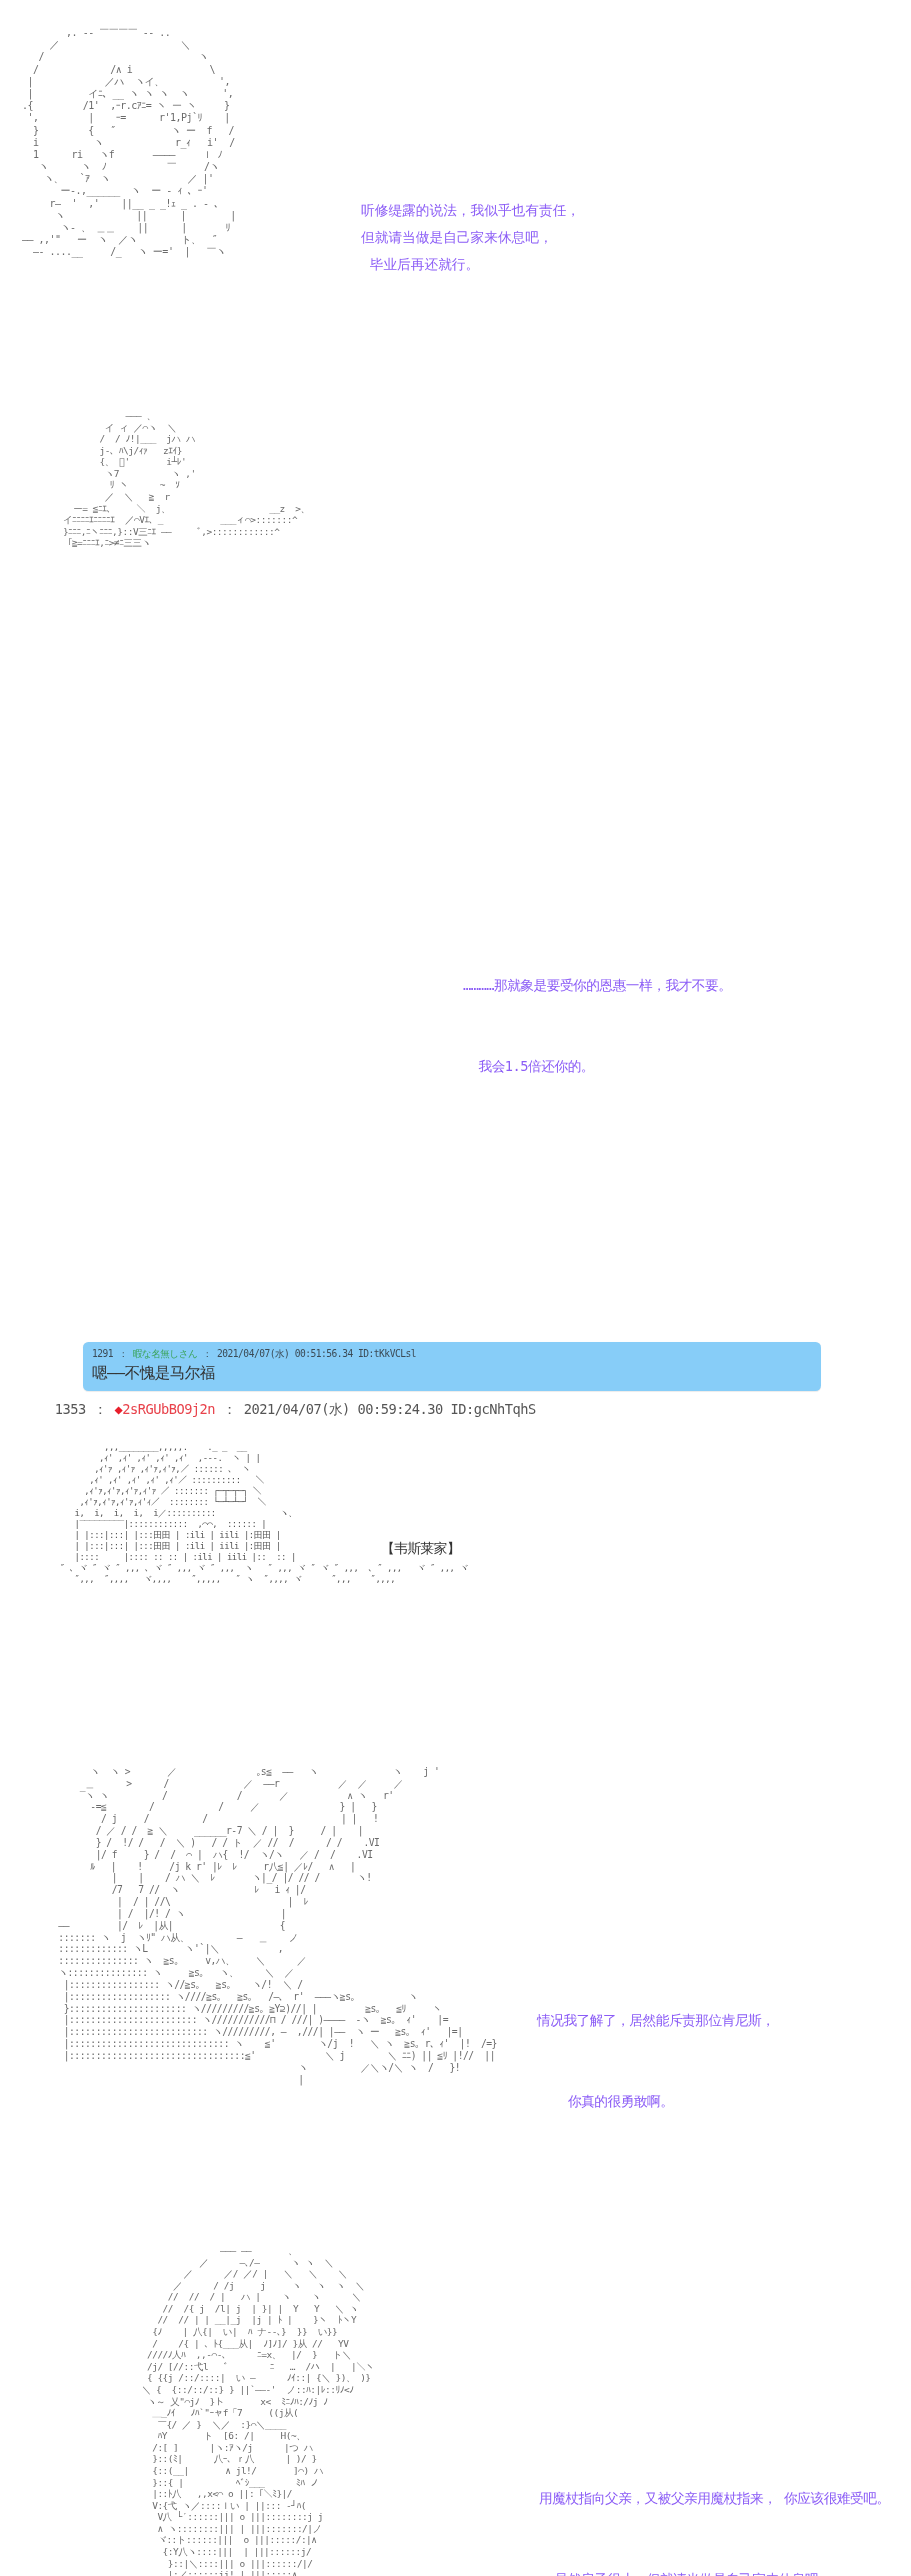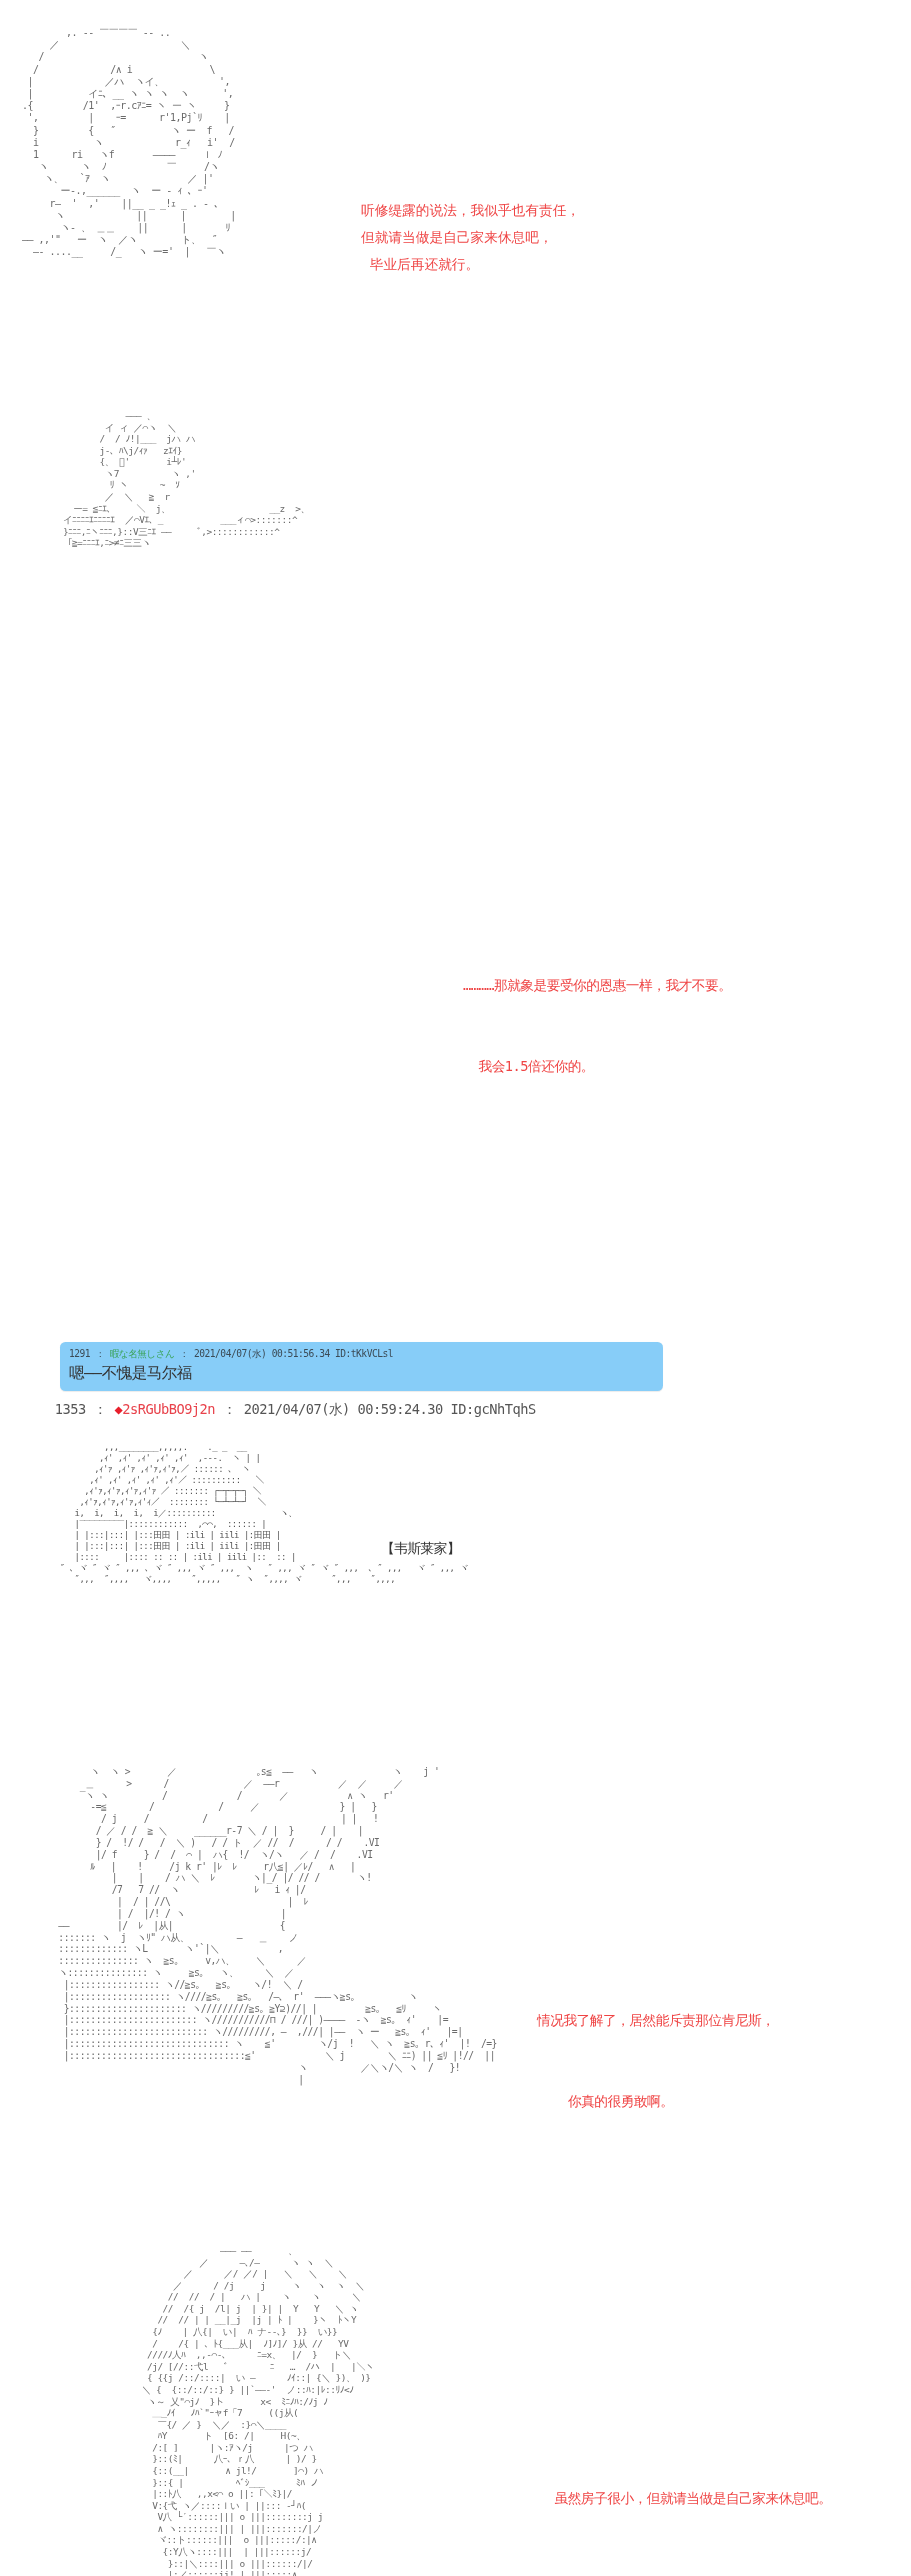--- a/index.html
+++ b/index.html
@@ -8,27 +8,26 @@
     font-family: "DejaVu Sans", "Liberation Sans", sans-serif; color: #333;
   }
   .aa {
     position: absolute;
     font-family: "DejaVu Sans Mono", "Liberation Mono", monospace;
     color: #6a6a6a;
     white-space: pre;
     line-height: 1.22;
     letter-spacing: -0.5px;
   }
-  .dialog { position: absolute; font-size: 13.7px; color: #ef4444; line-height: 27px; }
+  .dialog { position: absolute; font-size: 13.7px; color: #8b5cf6; line-height: 27px; }
   .dialog div { white-space: pre; }
   .reply-box {
-    position: absolute; left: 18px; width: 587px;
+    position: absolute; left: 41px; width: 738px;
     background: #87cdf8; border-radius: 5.5px;
     box-shadow: 0 0.9px 0.9px rgba(0,0,0,0.08);
-    padding-left: 16px;
   }
   .reply-head { position: absolute; left: 9px; top: 5.5px; font-size: 9.6px; color: #3b4a55; white-space: nowrap; }
   .reply-head .name { color: #3aa35a; }
   .reply-body { position: absolute; left: 9px; top: 22px; font-size: 15.5px; color: #333; white-space: nowrap; }
   .post-head { position: absolute; left: 12.8px; top: 991px; font-size: 13.7px; color: #555; white-space: nowrap; }
   .post-head .trip { color: #e8424b; }
   .post-head .diamond { color: #e81f2c; }
   .label { position: absolute; font-size: 13.7px; color: #333; white-space: nowrap; }
 </style>
 </head>
@@ -189,20 +188,21 @@
    f⌒ヽ )ﾌ⌒):::::::::::::―――――::::::::::::::::::::::::::::::::::::::::::::::::::::人
    --&lt; )  ヽ⌒::::::::::::::::::::::::::::::::::::::::::::::::::::::::::::::::::::::::::::]|
      { ／⌒Y└:::::::::::::::::::::::::::::::::::::::::::::::::::::::::::::::::::::::r/ぅ
    ヽ― ⌒)  乂_ (:::::::::::::::::::::::::::::::::::::::::::::::::::::::::::::::::::)(
    {     乂r、 ) ):::::::::::::::::::::::::::::::::::::::::::::::::::::::::::::::( )
    ＼__r~"  )⌒Y⌒:::::::::::::::::::::::::::::::::::::::::::::::::::::::::::::::[／⌒
    :::::⌒ヽ/ 弋   乂/ﾐ:::::::::::::::::::::::::::::::::::::::::::::::::::::::::::::ｒ⌒)
    /::/::/::( ／⌒ヽ⌒] ):::::::::::::::::::::::::::::::::::::::::::::::::::::::r-{_ﾉ</div>
 
 <div class="dialog" style="left:497px; top:2021px;">
+  <div>用魔杖指向父亲，又被父亲用魔杖指来， 你应该很难受吧。</div>
   <div>  虽然房子很小，但就请当做是自己家来休息吧。</div>
 </div>
 
 
 
 
 
 
 
 </div>

